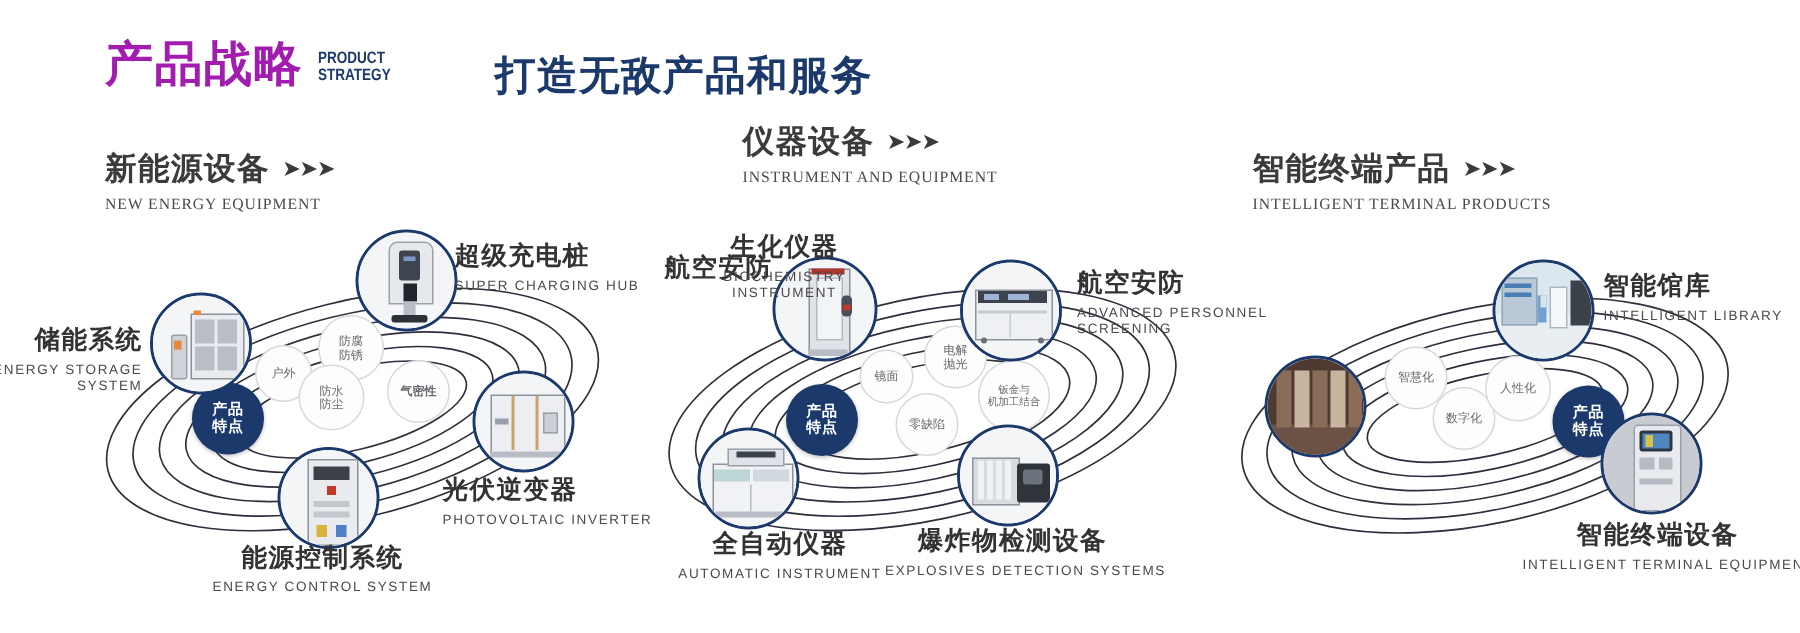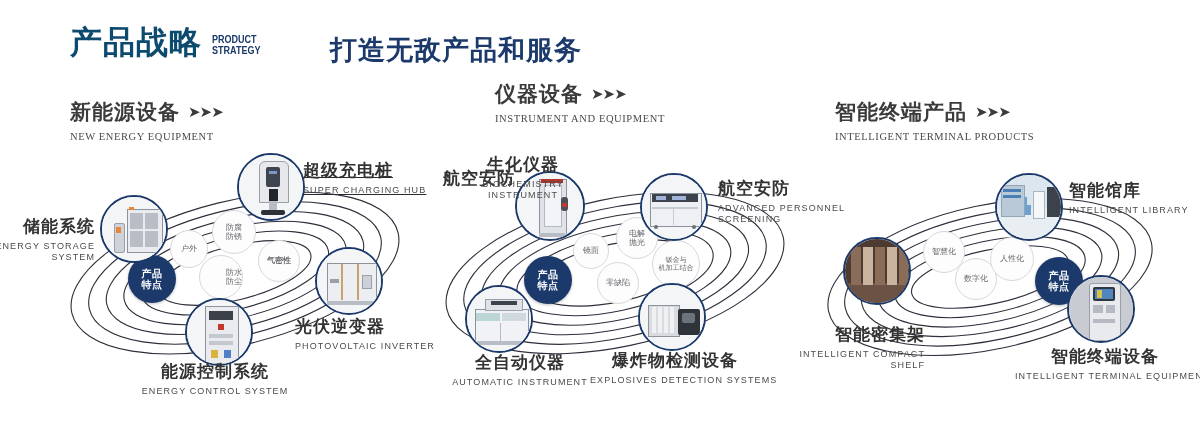--- a/index.html
+++ b/index.html
@@ -6,21 +6,21 @@
   body{
     width:1200px;height:422px;overflow:hidden;background:#ffffff;
     font-family:"Liberation Sans","DejaVu Sans",sans-serif;
     color:#2b2b2b;position:relative;
   }
   .stage{position:absolute;left:0;top:0;width:1200px;height:422px;}
 
   
   .header{position:absolute;left:70px;top:26px;display:flex;align-items:flex-end;}
   .h-cn{
-    font-size:32px;font-weight:bold;color:#0c4a6e;letter-spacing:1px;
+    font-size:32px;font-weight:bold;color:#a21caf;letter-spacing:1px;
     line-height:1;font-family:"DejaVu Sans","Liberation Sans",sans-serif;
   }
   .h-en{
     margin-left:10px;margin-bottom:2px;color:#1b3a6b;font-weight:bold;
     font-size:11px;line-height:11px;letter-spacing:0px;
     transform:scaleX(.82);transform-origin:left bottom;
   }
   .h-sub{
     position:absolute;left:330px;top:32px;font-size:27px;font-weight:bold;
     color:#1b3a6b;letter-spacing:1px;
@@ -131,21 +131,21 @@
     </div>
     <div class="bub" style="left:157px;top:55px;width:42px;height:42px;font-size:8px;align-items:center;">
       <span>
         <span style="display:block">防腐</span>
         <span style="display:block">防锈</span>
       </span>
     </div>
     <div class="bub" style="left:203px;top:85px;width:40px;height:40px;font-size:8px;font-weight:bold;">
       <span><span>气密性</span></span>
     </div>
-    <div class="bub" style="left:144px;top:100px;width:42px;height:42px;font-size:8px;justify-content:flex-end;">
+    <div class="bub" style="left:144px;top:88px;width:42px;height:42px;font-size:8px;">
       <span>
         <span style="display:block">防水</span>
         <span style="display:block">防尘</span>
       </span>
     </div>
 
     <div class="pill" style="left:73px;top:100px;width:48px;height:48px;font-size:10px;">
       <span>
         <span style="display:block">产品</span>
         <span style="display:block">特点</span>
@@ -173,21 +173,21 @@
     <div class="node" style="left:182px;top:-2px;width:68px;height:68px;">
       <div class="art">
         <i style="left:20px;top:6px;width:28px;height:40px;background:#e6e8ec;border:1px solid #9aa0aa;border-radius:6px 6px 0 0;"></i>
         <i style="left:27px;top:12px;width:14px;height:20px;background:#3e4550;border-radius:2px;"></i>
         <i style="left:30px;top:16px;width:8px;height:3px;background:#7f97c8;"></i>
         <i style="left:30px;top:34px;width:9px;height:12px;background:#20242b;"></i>
         <i style="left:30px;top:46px;width:8px;height:10px;background:#b8bcc4;"></i>
         <i style="left:22px;top:55px;width:24px;height:5px;background:#2c3138;border-radius:2px;"></i>
       </div>
     </div>
-    <div class="cap" style="left:248px;top:4px;text-decoration:underline;">
+    <div class="cap" style="left:248px;top:4px;">
       <div class="c1">超级充电桩</div>
       <div class="c2">SUPER CHARGING HUB</div>
     </div>
 
     <div class="node" style="left:260px;top:92px;width:68px;height:68px;">
       <div class="art">
         <i style="left:10px;top:14px;width:48px;height:38px;background:#eceef1;border:1px solid #8d939d;"></i>
         <i style="left:24px;top:15px;width:2px;height:36px;background:#c9a46a;"></i>
         <i style="left:40px;top:15px;width:2px;height:36px;background:#c9a46a;"></i>
         <i style="left:13px;top:30px;width:9px;height:4px;background:#9aa0aa;"></i>
@@ -374,25 +374,20 @@
     <div class="node" style="left:28px;top:72px;width:68px;height:68px;">
       <div class="art" style="background:#4e3a30;">
         <i style="left:0;top:44px;width:68px;height:24px;background:#6b5244;"></i>
         <i style="left:6px;top:8px;width:10px;height:38px;background:#8a6d59;"></i>
         <i style="left:18px;top:8px;width:10px;height:38px;background:#c9b49f;"></i>
         <i style="left:30px;top:8px;width:10px;height:38px;background:#8a6d59;"></i>
         <i style="left:42px;top:8px;width:10px;height:38px;background:#c9b49f;"></i>
         <i style="left:54px;top:8px;width:9px;height:38px;background:#8a6d59;"></i>
       </div>
     </div>
-    <div class="cap right" style="left:-110px;top:158px;width:220px;">
-      <div class="c1">智能密集架</div>
-      <div class="c2">INTELLIGENT COMPACT</div>
-      <div class="c2" style="margin-top:1px">SHELF</div>
-    </div>
 
     <div class="node" style="left:252px;top:110px;width:68px;height:68px;">
       <div class="art" style="background:#c8ccd2;">
         <i style="left:20px;top:6px;width:30px;height:56px;background:#e8eaee;border:1px solid #9aa0aa;border-radius:3px;"></i>
         <i style="left:24px;top:10px;width:22px;height:14px;background:#2f3640;border-radius:2px;"></i>
         <i style="left:26px;top:12px;width:18px;height:10px;background:#4f86c0;"></i>
         <i style="left:28px;top:13px;width:5px;height:8px;background:#d8c24a;"></i>
         <i style="left:24px;top:28px;width:10px;height:8px;background:#b6bbc3;"></i>
         <i style="left:37px;top:28px;width:9px;height:8px;background:#b6bbc3;"></i>
         <i style="left:24px;top:42px;width:22px;height:4px;background:#b6bbc3;"></i>

